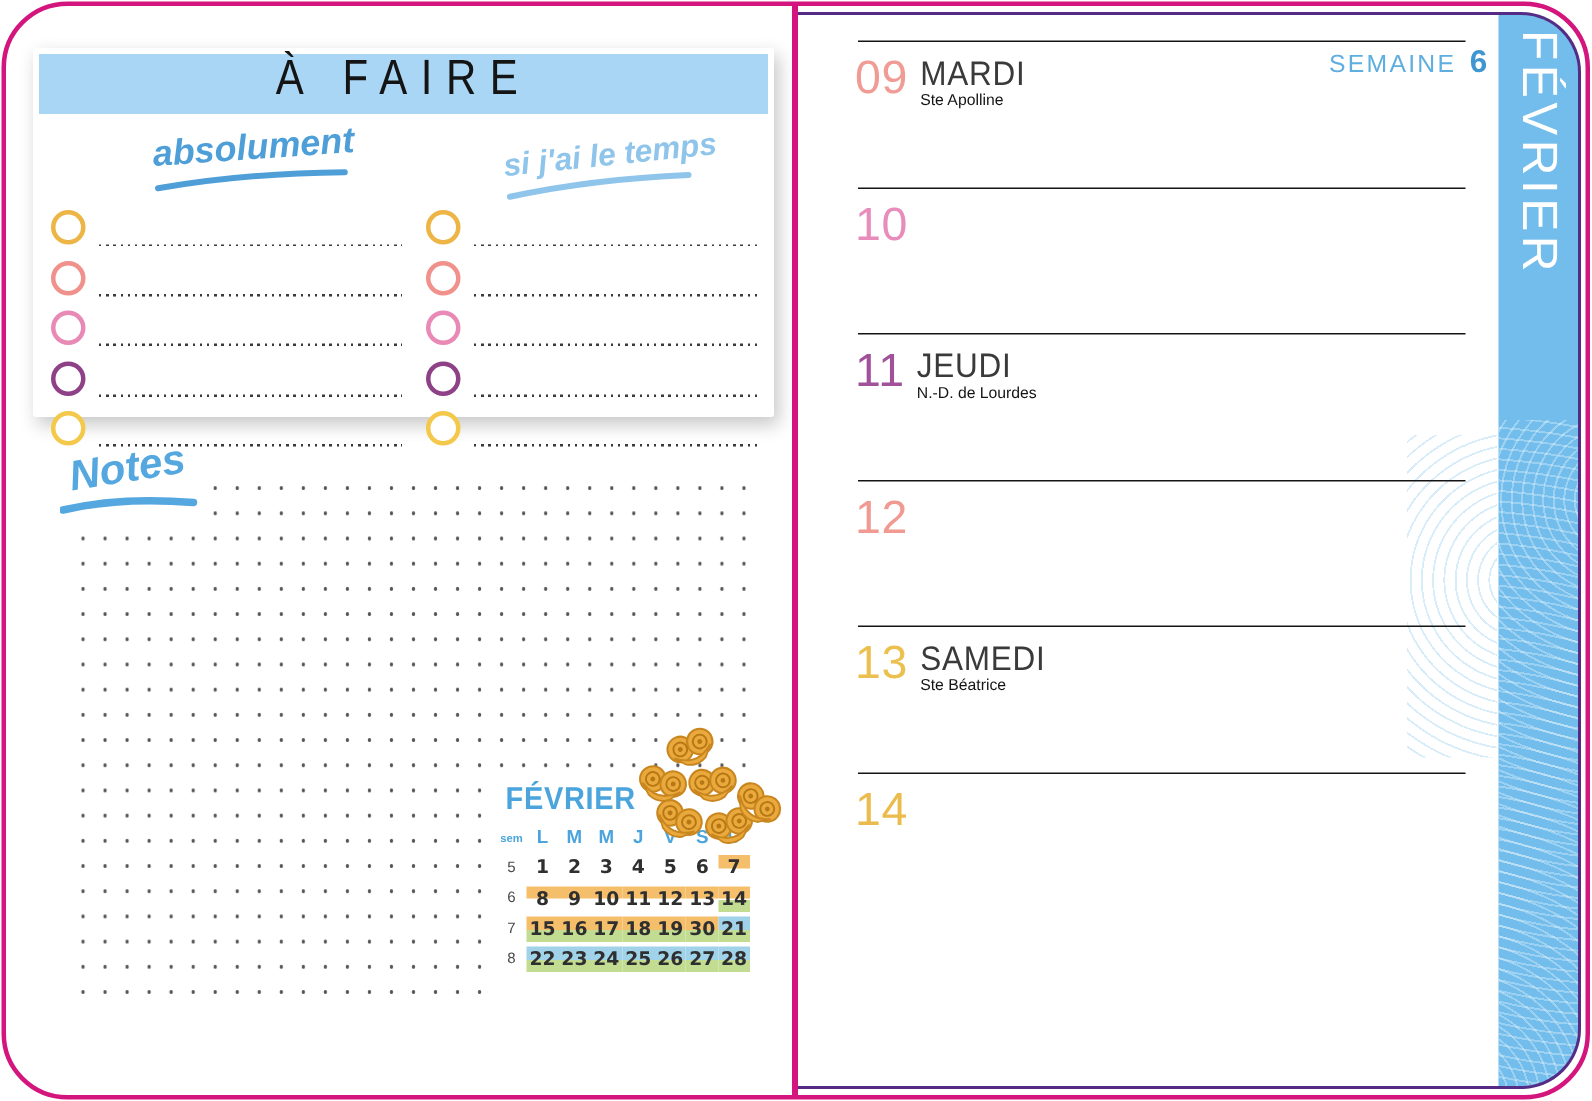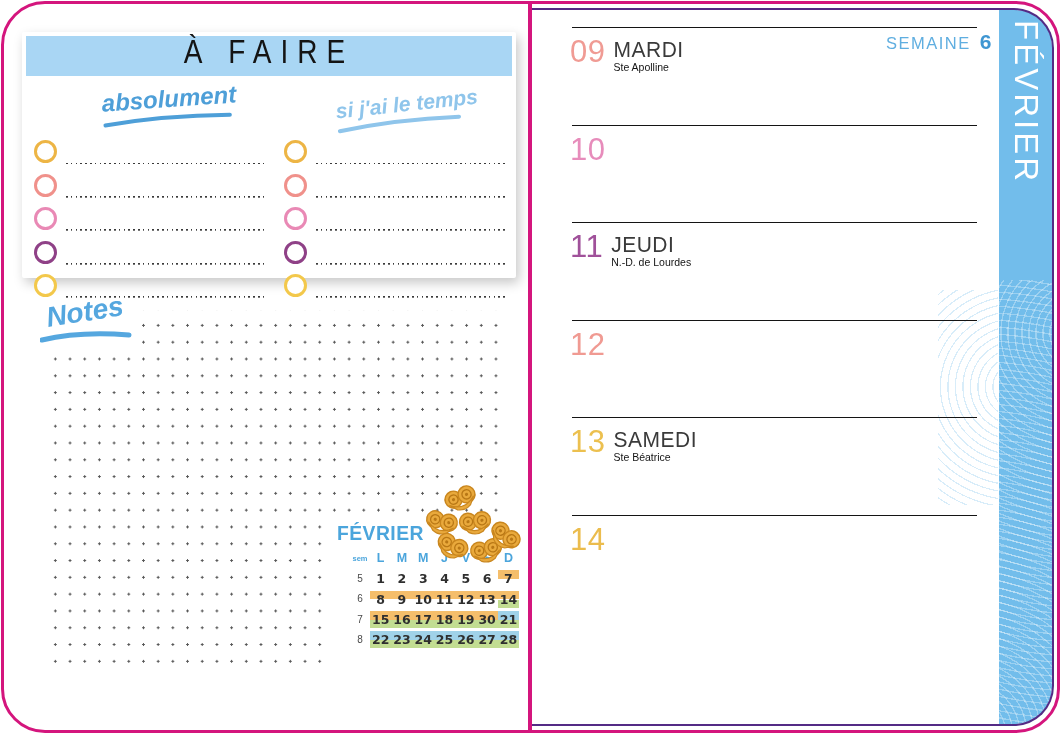--- a/index.html
+++ b/index.html
@@ -40,21 +40,21 @@
     background:repeating-linear-gradient(90deg,#3a3a3a 0 1.6px,transparent 1.6px 4.8px) bottom/100% 1.7px no-repeat;}
   
   .dots{position:absolute;left:43px;top:310px;width:458px;height:353px;z-index:1;
     background-image:radial-gradient(circle,#565656 1.05px,transparent 1.35px);
     background-size:14.7px 16.8px;background-position:5px 7px;}
   .notes-label{position:absolute;left:38px;top:294px;width:96px;height:56px;background:#fff;z-index:3;}
   .notes-text{font-style:italic;font-weight:700;font-size:28px;color:#55a7df;transform:rotate(-9deg);display:inline-block;margin:2px 0 0 8px;}
   
   .mini-cal{position:absolute;left:326px;top:515px;width:182px;height:150px;background:#fff;z-index:4;}
   .mini-cal-title{font-size:21px;font-weight:700;color:#4ba5dc;letter-spacing:.5px;transform:scaleX(.92);transform-origin:left;margin:6px 0 3px 11px;}
-  .cal-grid{margin-left:24px;}
+  .cal-grid{margin-left:5px;}
   .cal-row{display:flex;height:20.3px;align-items:center;}
   .cal-week-col{width:20px;text-align:center;flex:0 0 auto;}
   .cal-head .cal-week-col{font-size:7.5px;color:#4ba5dc;font-weight:700;}
   .cal-week{font-size:10px;color:#4a4a4a;}
   .cal-cell{width:21.3px;position:relative;text-align:center;flex:0 0 auto;}
   .cal-head-cell{font-size:12.5px;font-weight:700;color:#4ba5dc;}
   .cal-num{position:relative;z-index:2;font-size:12.5px;font-weight:700;color:#2f2f2f;font-family:"DejaVu Sans","Liberation Sans",sans-serif;}
   .stripe-top{position:absolute;left:0;right:0;top:1px;height:8.5px;z-index:1;}
   .stripe-bottom{position:absolute;left:0;right:0;bottom:0px;height:8px;z-index:1;}
   .cookies{position:absolute;left:420px;top:483px;z-index:5;}

